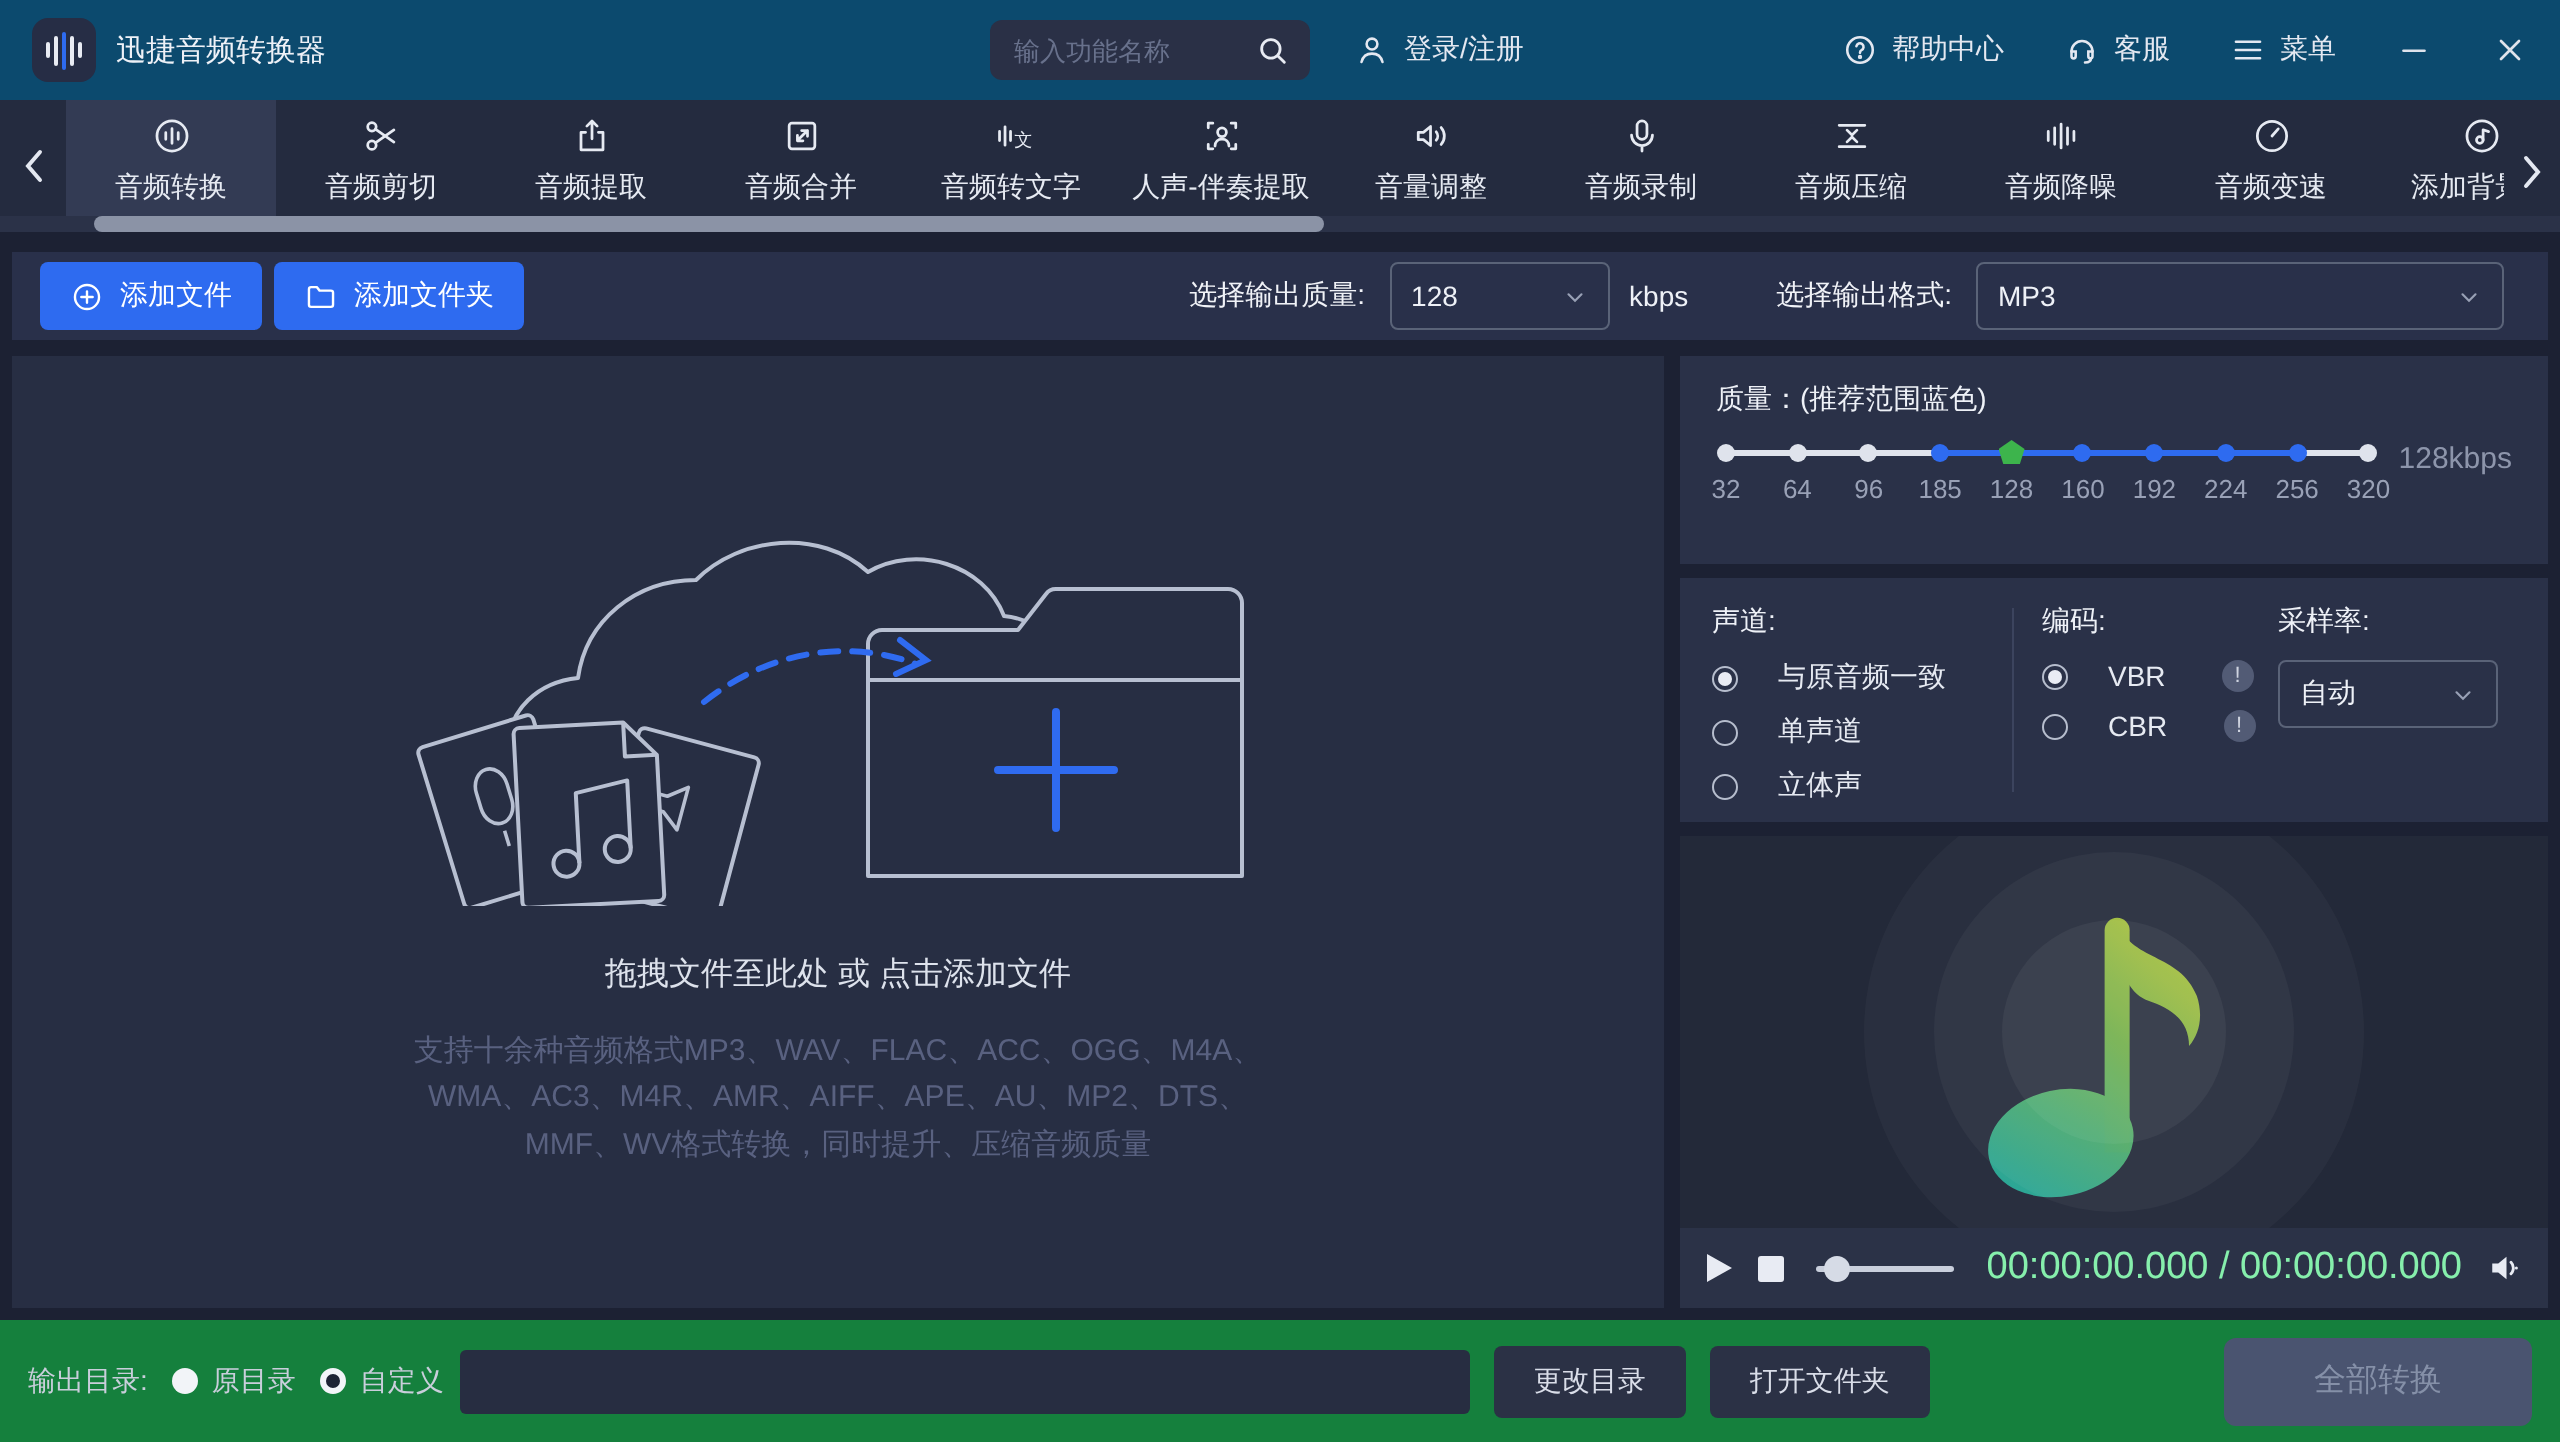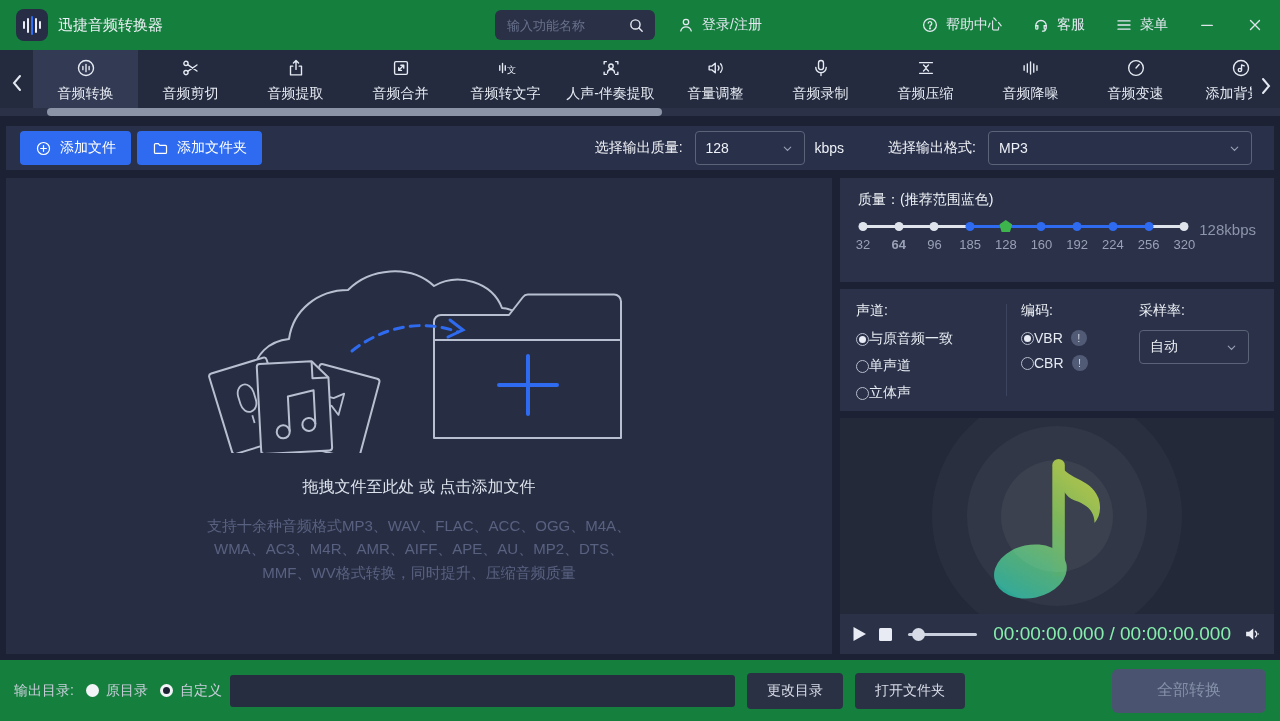--- a/index.html
+++ b/index.html
@@ -1,19 +1,19 @@
 <!DOCTYPE html>
 <html><head>
 <meta charset="utf-8">
 <style>
   html,body{margin:0;padding:0;width:1280px;height:721px;overflow:hidden;
     background:#1c2133;font-family:"Liberation Sans","DejaVu Sans",sans-serif;color:#e8ebf3;}
   svg{display:block}
   
-  .titlebar{height:50px;background:#15803d;display:flex;align-items:center;padding:0 16px;box-sizing:border-box}
+  .titlebar{height:50px;background:#0c4a6e;display:flex;align-items:center;padding:0 16px;box-sizing:border-box}
   .logo{width:32px;height:32px;border-radius:8px;background:#262d45;display:flex;align-items:center;justify-content:center;gap:2px}
   .logo .bar{width:2px;border-radius:1px;background:#e8ebf3}
   .app-title{margin-left:10px;font-size:15px;color:#eef1f7}
   .search{margin-left:332px;width:160px;height:30px;background:#2a3046;border-radius:6px;display:flex;align-items:center;padding:0 10px;box-sizing:border-box}
   .search input{flex:1;min-width:0;background:none;border:none;outline:none;color:#cfd4e2;font-size:13px}
   .search input::placeholder{color:#68718c}
   .login{display:flex;align-items:center;gap:7px;margin-left:22px;font-size:14px;color:#e4e8f1;cursor:pointer}
   .tb-right{margin-left:auto;display:flex;align-items:center;gap:30px}
   .tb-item{display:flex;align-items:center;gap:7px;font-size:14px;color:#e4e8f1;cursor:pointer}
   .winbtn{color:#dfe3ec;display:flex;align-items:center}
@@ -56,21 +56,21 @@
   .qdot.normal{background:#dfe3ec}.qdot.rec{background:#2e6bf0}
   .qmark{position:absolute;top:1px;width:13px;height:12px;background:#3db44c;transform:translateX(-50%);
     clip-path:polygon(50% 0,100% 38%,82% 100%,18% 100%,0 38%);cursor:pointer}
   .qlabel{position:absolute;top:18px;transform:translateX(-50%);font-size:13px;color:#99a1b6}
   .kbps{font-size:15px;color:#8d95ab;margin-top:2px;white-space:nowrap}
   
   .ocard{height:122px;display:flex;padding:13px 16px;box-sizing:border-box}
   .otitle{font-size:14px;color:#eef1f7;margin-bottom:10px}
   .ogroup1{width:150px}.ogroup2{width:118px}.ogroup3{flex:1}
   .odiv{width:1px;background:#3c445e;margin:2px 14px 2px 0}
-  .opt{display:flex;align-items:center;gap:0;margin-bottom:9px;font-size:14px;color:#e6eaf2;cursor:pointer}
+  .opt{display:flex;align-items:center;gap:20px;margin-bottom:9px;font-size:14px;color:#e6eaf2;cursor:pointer}
   .radio{width:13px;height:13px;border:1px solid #b6bdcd;border-radius:50%;box-sizing:border-box;
     display:inline-flex;align-items:center;justify-content:center;flex:0 0 auto}
   .radio.sel::after{content:"";width:7px;height:7px;background:#e9ecf4;border-radius:50%}
   .info{width:16px;height:16px;border-radius:50%;background:#525b75;color:#cfd4e0;font-size:11px;
     display:inline-flex;align-items:center;justify-content:center;margin-left:8px}
   .srsel{width:110px;height:34px;border:1px solid #5a6378;border-radius:4px;display:flex;align-items:center;
     justify-content:space-between;padding:0 10px;box-sizing:border-box;font-size:14px;color:#eef1f7;cursor:pointer}
   
   .pcard{flex:1;display:flex;flex-direction:column;overflow:hidden}
   .preview{flex:1;position:relative;background:#232939;overflow:hidden;display:flex;align-items:center;justify-content:center}
@@ -389,21 +389,21 @@
 
     <div class="card qcard">
       <div class="qtitle">质量：(推荐范围蓝色)</div>
       <div class="slider-row">
         <div class="qslider">
             <div class="rail"></div>
             <div class="rail-blue" style="left: calc(33.3333% + 1.66667px); width: calc(55.5556% - 5.55556px); background: rgb(46, 107, 240);"></div>
             <div class="qdot normal" style="left: calc(0% + 5px);"></div>
             <div class="qlabel" style="left: calc(0% + 5px);">32</div>
             <div class="qdot normal" style="left: calc(11.1111% + 3.88889px);"></div>
-            <div class="qlabel" style="left: calc(11.1111% + 3.88889px); font-weight: bold;">64</div>
+            <div class="qlabel" style="left: calc(11.1111% + 3.88889px);">64</div>
             <div class="qdot normal" style="left: calc(22.2222% + 2.77778px);"></div>
             <div class="qlabel" style="left: calc(22.2222% + 2.77778px);">96</div>
             <div class="qdot rec" style="left: calc(33.3333% + 1.66667px);"></div>
             <div class="qlabel" style="left: calc(33.3333% + 1.66667px);">185</div>
             <div class="qmark" style="background: rgb(61, 180, 76); left: calc(44.4444% + 0.555556px);"></div>
             <div class="qlabel" style="left: calc(44.4444% + 0.555556px);">128</div>
             <div class="qdot rec" style="left: calc(55.5556% - 0.555556px);"></div>
             <div class="qlabel" style="left: calc(55.5556% - 0.555556px);">160</div>
             <div class="qdot rec" style="left: calc(66.6667% - 1.66667px);"></div>
             <div class="qlabel" style="left: calc(66.6667% - 1.66667px);">192</div>

